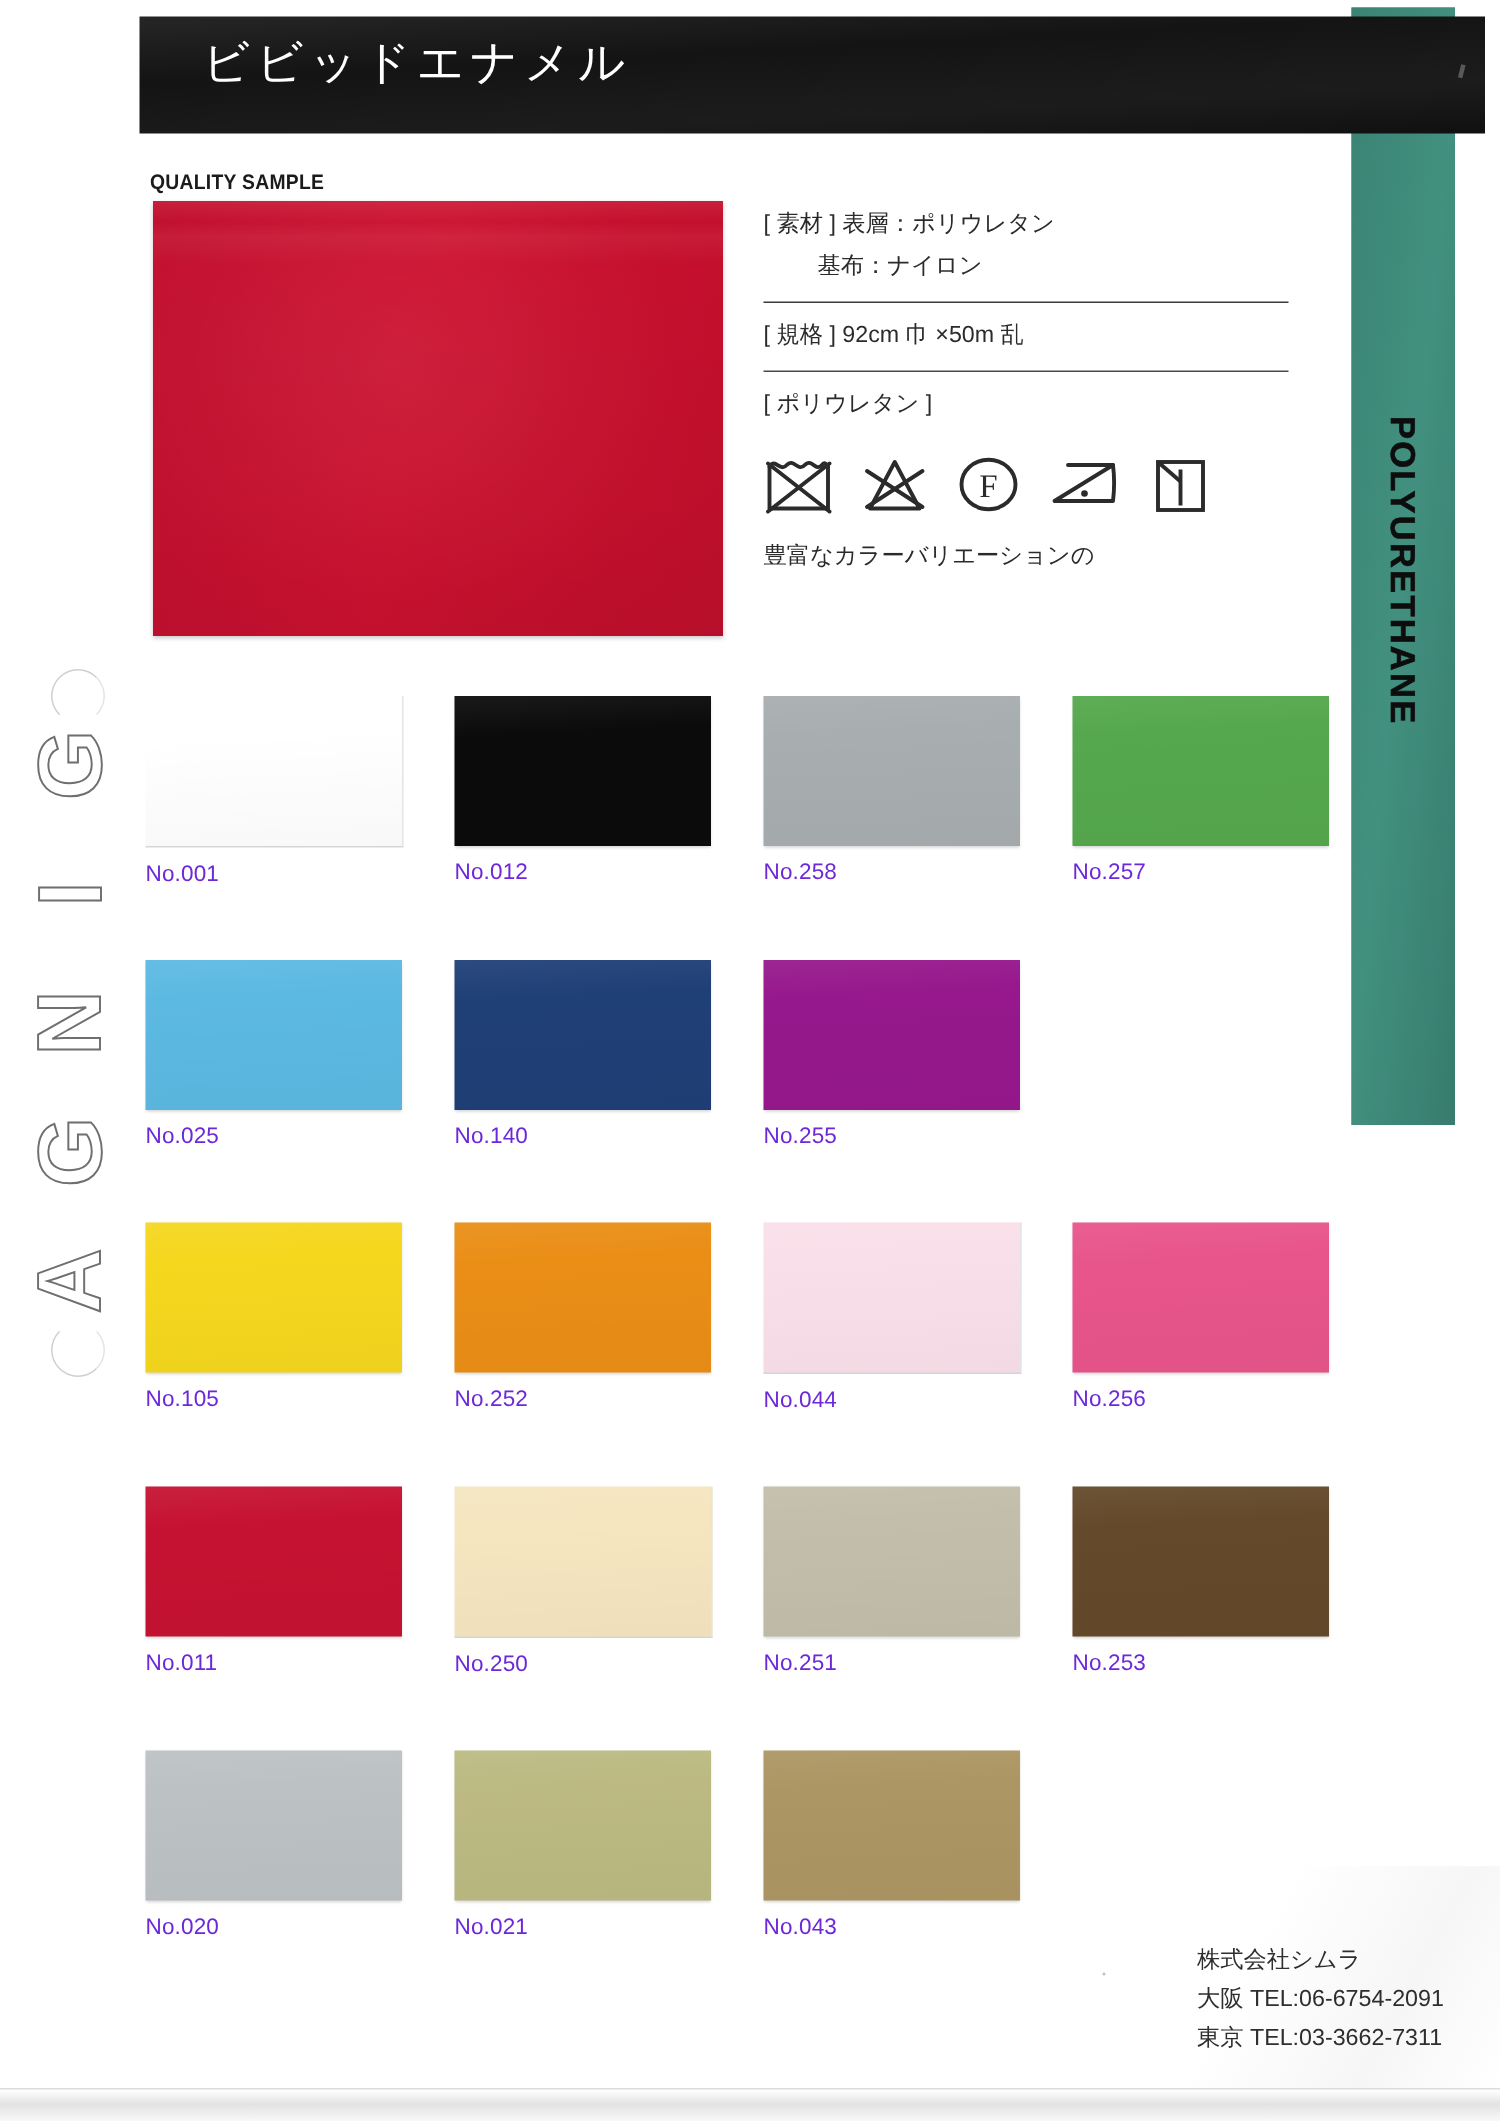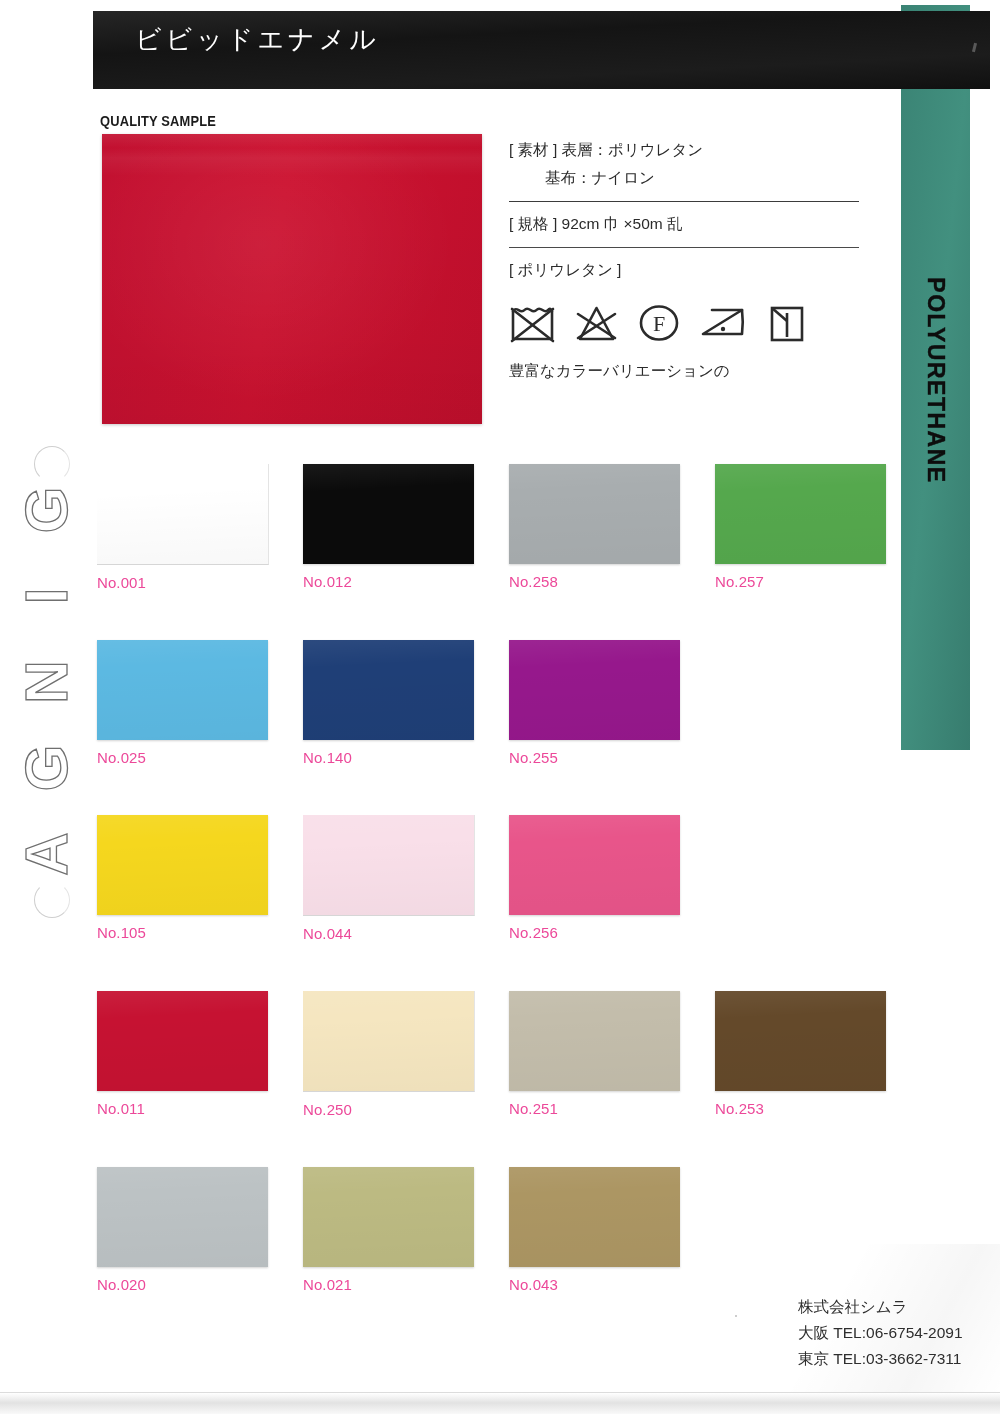--- a/index.html
+++ b/index.html
@@ -56,21 +56,21 @@
     top: 11px;
     width: 897px;
     height: 78px;
     background: #191919;
     background: linear-gradient(177deg, #262626 0%, #141414 35%, #1c1c1c 72%, #101010 100%);
   }
   .header-title {
     position: absolute;
     left: 135px;
     top: 26px;
-    font-size: 26px;
+    font-size: 31px;
     letter-spacing: 4px;
     color: #ffffff;
     font-weight: 400;
     white-space: nowrap;
     line-height: 1;
   }
   .header-speck {
     position: absolute;
     left: 880px;
     top: 32px;
@@ -256,21 +256,21 @@
     box-shadow: 0 1px 2px rgba(0,0,0,0.18);
   }
   .chip.edge-only {
     border-bottom: 1px solid #d6d6d6;
     border-right: 1px solid #e4e4e4;
   }
   .chip-label {
     margin-top: 9px;
     font-size: 15px;
     line-height: 18px;
-    color: #ec4899;
+    color: #6d28d9;
     letter-spacing: 0.1px;
   }
 
   
   .footer {
     position: absolute;
     left: 798px;
     top: 1294px;
     text-align: left;
   }
@@ -411,20 +411,24 @@
         <div class="chip-label">No.255</div>
       </div>
     </div>
 
     <div class="grid-row">
       <div class="cell">
         <div class="chip soft-shadow" style="background-color: rgb(245, 215, 30);"></div>
         <div class="chip-label">No.105</div>
       </div>
       <div class="cell">
+        <div class="chip soft-shadow" style="background-color: rgb(234, 142, 22);"></div>
+        <div class="chip-label">No.252</div>
+      </div>
+      <div class="cell">
         <div class="chip edge-only" style="background-color: rgb(249, 223, 233);"></div>
         <div class="chip-label">No.044</div>
       </div>
       <div class="cell">
         <div class="chip soft-shadow" style="background-color: rgb(232, 85, 138);"></div>
         <div class="chip-label">No.256</div>
       </div>
     </div>
 
     <div class="grid-row">

